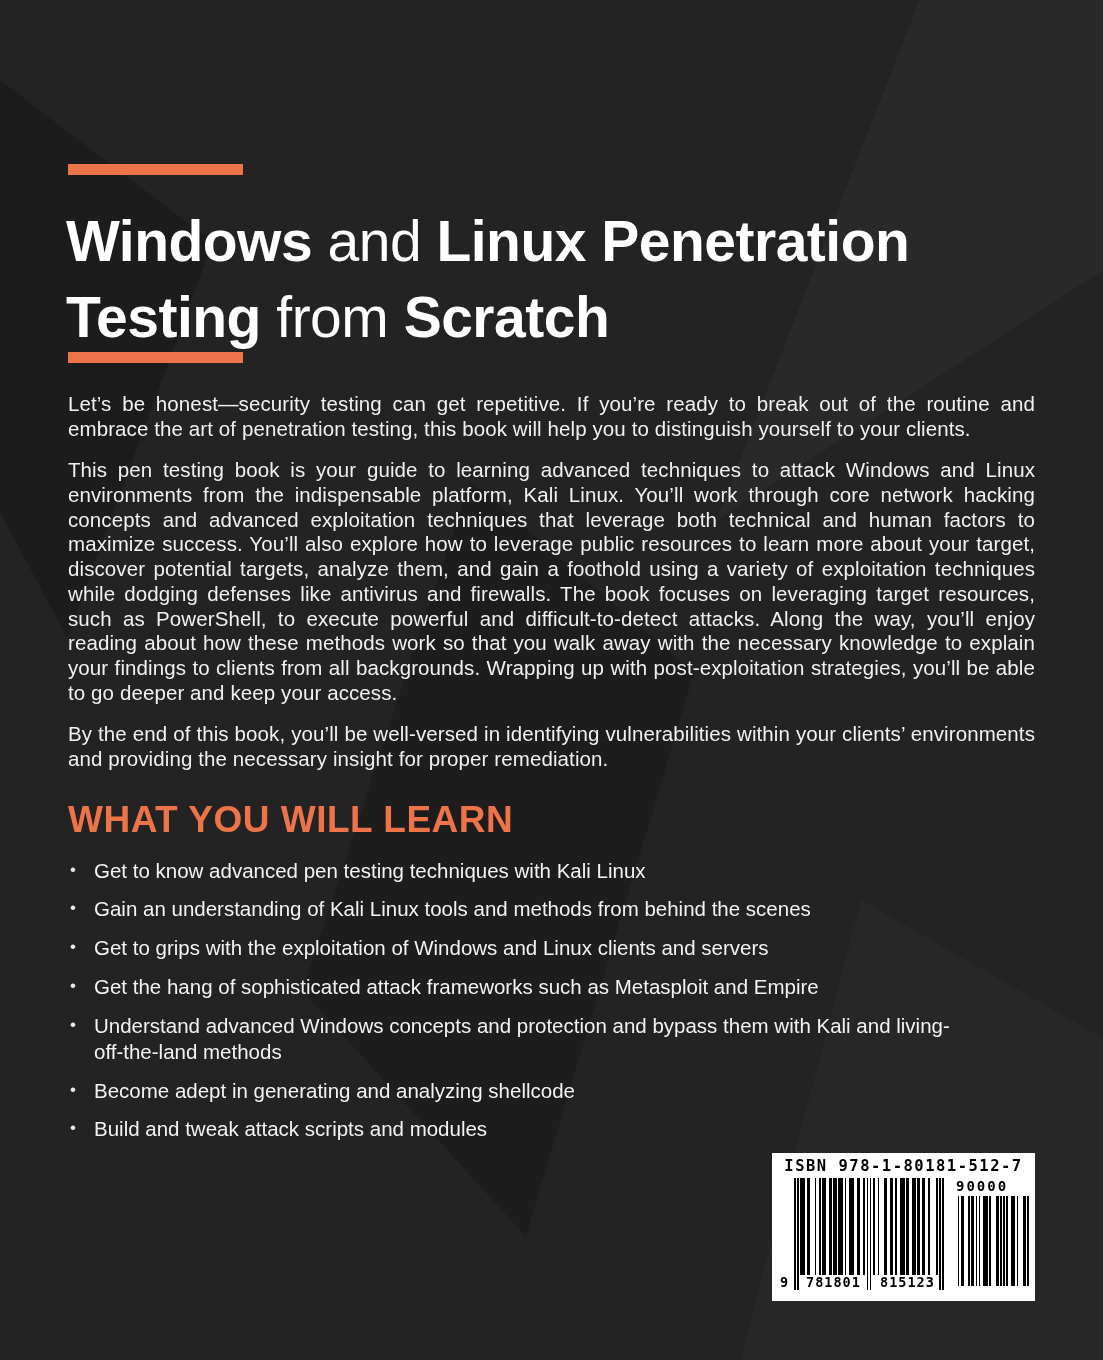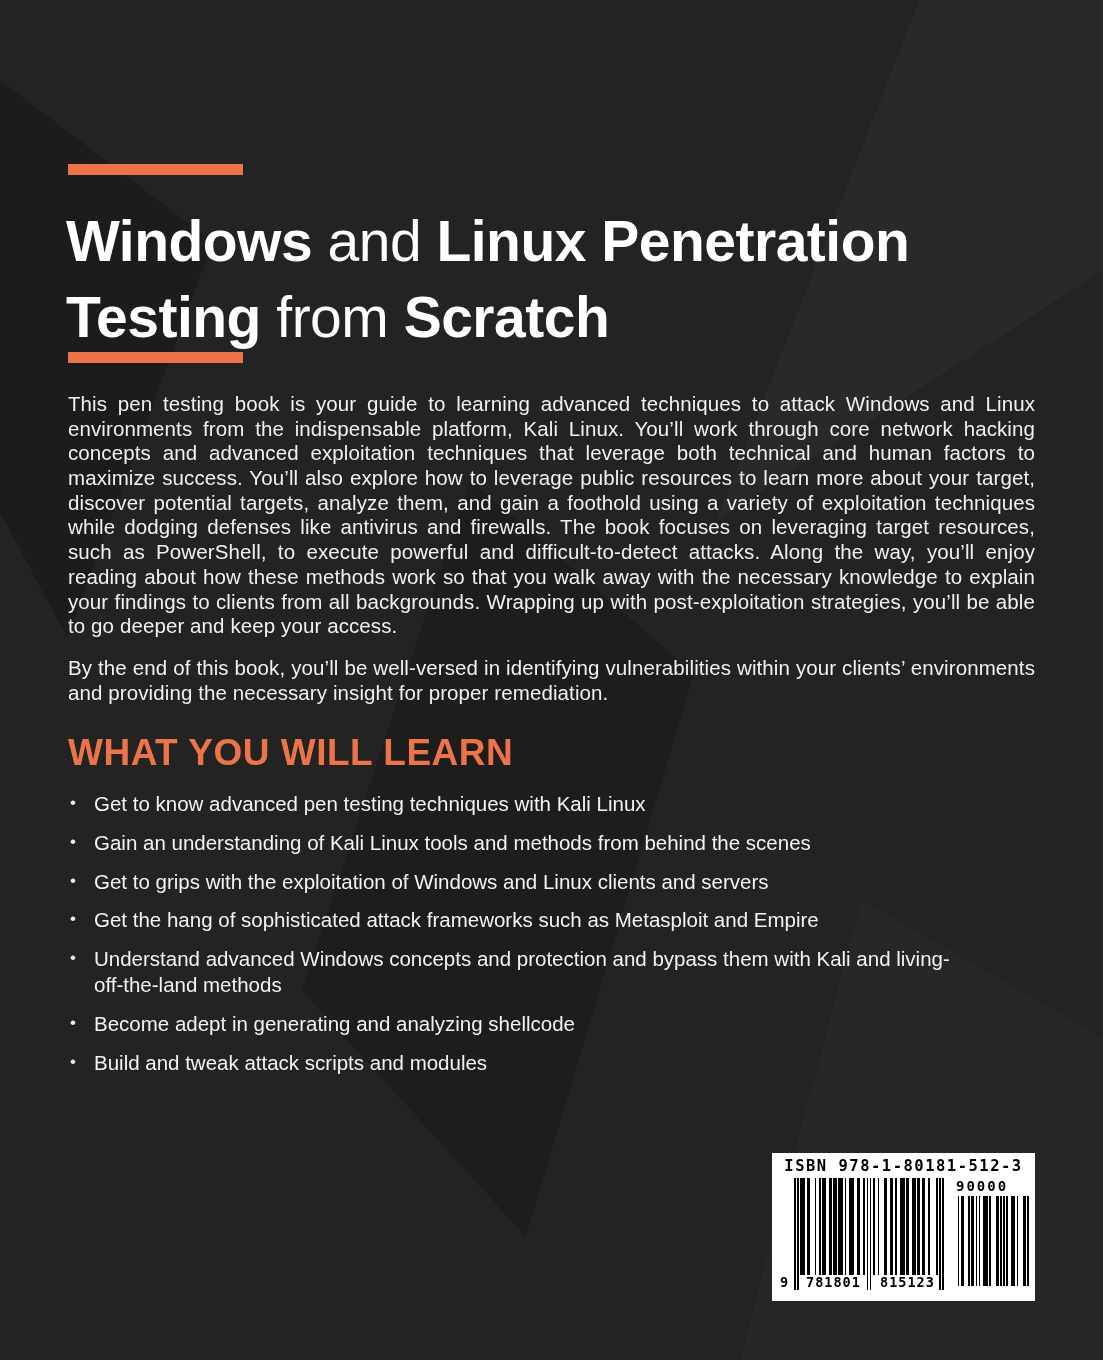--- a/index.html
+++ b/index.html
@@ -113,38 +113,39 @@
   <div class="bg-shape bg-4"></div>
 
 
   <div class="rule rule-top"></div>
 
   <h1 class="title"><span class="b">Windows</span><span> and </span><span class="b">Linux Penetration</span><br><span class="b">Testing</span><span> from </span><span class="b">Scratch</span></h1>
 
   <div class="rule rule-bottom"></div>
 
   <div class="content">
+    <p>Let’s be honest—security testing can get repetitive. If you’re ready to break out of the routine and embrace the art of penetration testing, this book will help you to distinguish yourself to your clients.</p>
     <p>This pen testing book is your guide to learning advanced techniques to attack Windows and Linux environments from the indispensable platform, Kali Linux. You’ll work through core network hacking concepts and advanced exploitation techniques that leverage both technical and human factors to maximize success. You’ll also explore how to leverage public resources to learn more about your target, discover potential targets, analyze them, and gain a foothold using a variety of exploitation techniques while dodging defenses like antivirus and firewalls. The book focuses on leveraging target resources, such as PowerShell, to execute powerful and difficult-to-detect attacks. Along the way, you’ll enjoy reading about how these methods work so that you walk away with the necessary knowledge to explain your findings to clients from all backgrounds. Wrapping up with post-exploitation strategies, you’ll be able to go deeper and keep your access.</p>
     <p>By the end of this book, you’ll be well-versed in identifying vulnerabilities within your clients’ environments and providing the necessary insight for proper remediation.</p>
 
     <h2 class="learn-heading">WHAT YOU WILL LEARN</h2>
 
     <ul class="learn-list">
       <li>Get to know advanced pen testing techniques with Kali Linux</li>
       <li>Gain an understanding of Kali Linux tools and methods from behind the scenes</li>
       <li>Get to grips with the exploitation of Windows and Linux clients and servers</li>
       <li>Get the hang of sophisticated attack frameworks such as Metasploit and Empire</li>
       <li>Understand advanced Windows concepts and protection and bypass them with Kali and living-off-the-land methods</li>
       <li>Become adept in generating and analyzing shellcode</li>
       <li>Build and tweak attack scripts and modules</li>
     </ul>
   </div>
 
   <div class="barcode-box">
-    <div class="isbn-line">ISBN 978-1-80181-512-3</div>
+    <div class="isbn-line">ISBN 978-1-80181-512-7</div>
     <div class="bars-area">
       <svg id="ean13" class="main-bars" xmlns="http://www.w3.org/2000/svg" shape-rendering="crispEdges" viewBox="0 0 95 112" preserveAspectRatio="none">
           <rect x="0" y="0" width="1" height="112"></rect>
           <rect x="2" y="0" width="1" height="112"></rect>
           <rect x="4" y="0" width="1" height="97"></rect>
           <rect x="5" y="0" width="1" height="97"></rect>
           <rect x="6" y="0" width="1" height="97"></rect>
           <rect x="8" y="0" width="1" height="97"></rect>
           <rect x="9" y="0" width="1" height="97"></rect>
           <rect x="13" y="0" width="1" height="97"></rect>

